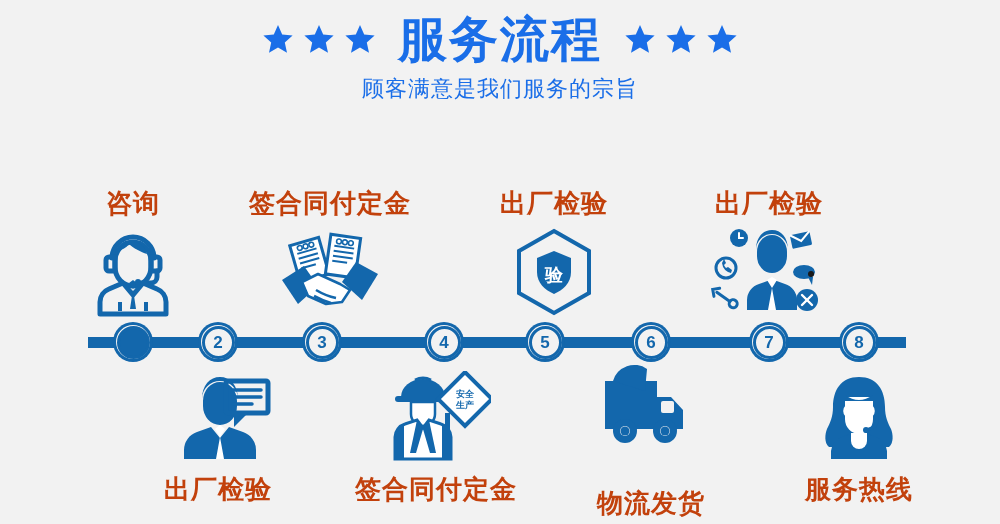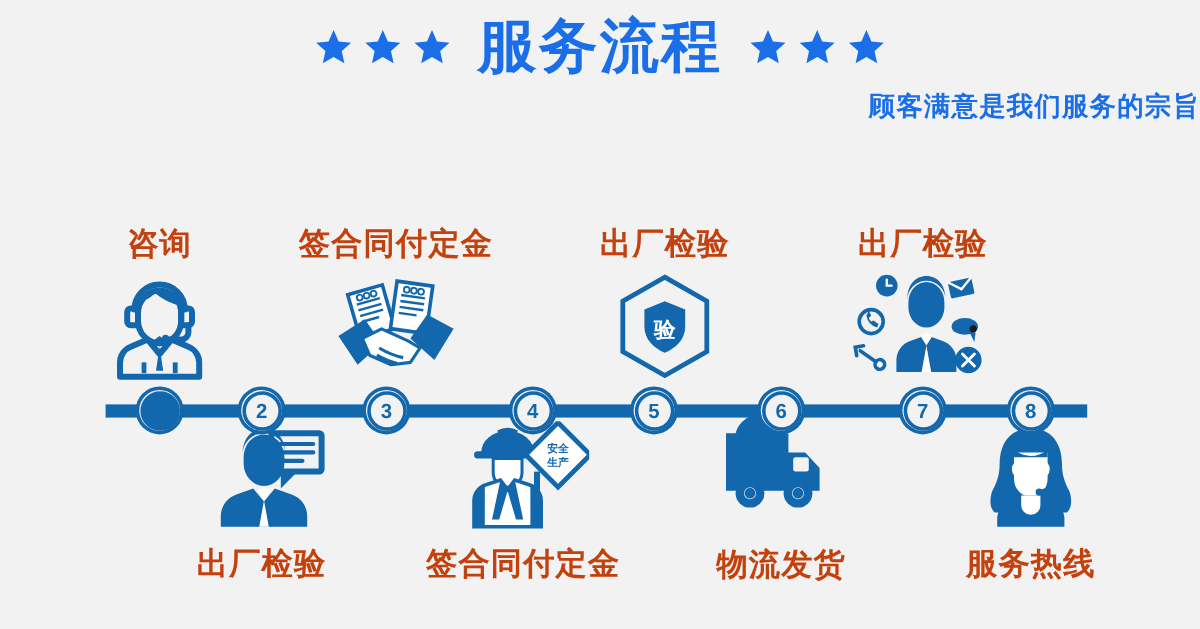--- a/index.html
+++ b/index.html
@@ -54,24 +54,24 @@
     font-weight: bold;
     letter-spacing: 2px;
     line-height: 1;
     white-space: nowrap;
   }
   .page-subtitle {
     position: absolute;
     left: 0;
     top: 74px;
     width: 1000px;
-    text-align: right;
+    text-align: center;
     color: #1a6ee8;
     font-size: 22px;
-    font-weight: bold;
+    font-weight: normal;
     letter-spacing: 1px;
   }
 
   
   .timeline {
     position: absolute;
     left: 0;
     top: 0;
     width: 1000px;
     height: 524px;
@@ -132,21 +132,21 @@
     width: 200px;
     margin-left: -100px;
     z-index: 3;
     text-align: center;
   }
   .step.top {
     top: 190px;
     height: 140px;
   }
   .step.bottom {
-    top: 348px;
+    top: 368px;
     height: 145px;
   }
   .step-label {
     color: #c2410c;
     font-size: 26px;
     font-weight: bold;
     letter-spacing: 1px;
     line-height: 1;
     white-space: nowrap;
   }
@@ -160,21 +160,21 @@
   }
   .step.bottom .step-icon { height: 102px; }
   .step-icon svg { display: block; }
 
   
   .step.truck-step { z-index: 2; }
   .step.truck-step .step-icon {
     margin-top: -14px;
     height: 100px;
   }
-  .step.truck-step .step-label { margin-top: 23px; }
+  .step.truck-step .step-label { margin-top: 36px; }
 </style>
 </head>
 <body>
 
 <div class="header">
   <div class="header-row">
 
     <div class="stars">
       <span class="star">
         <svg width="32" height="32" viewBox="0 0 32 32">

